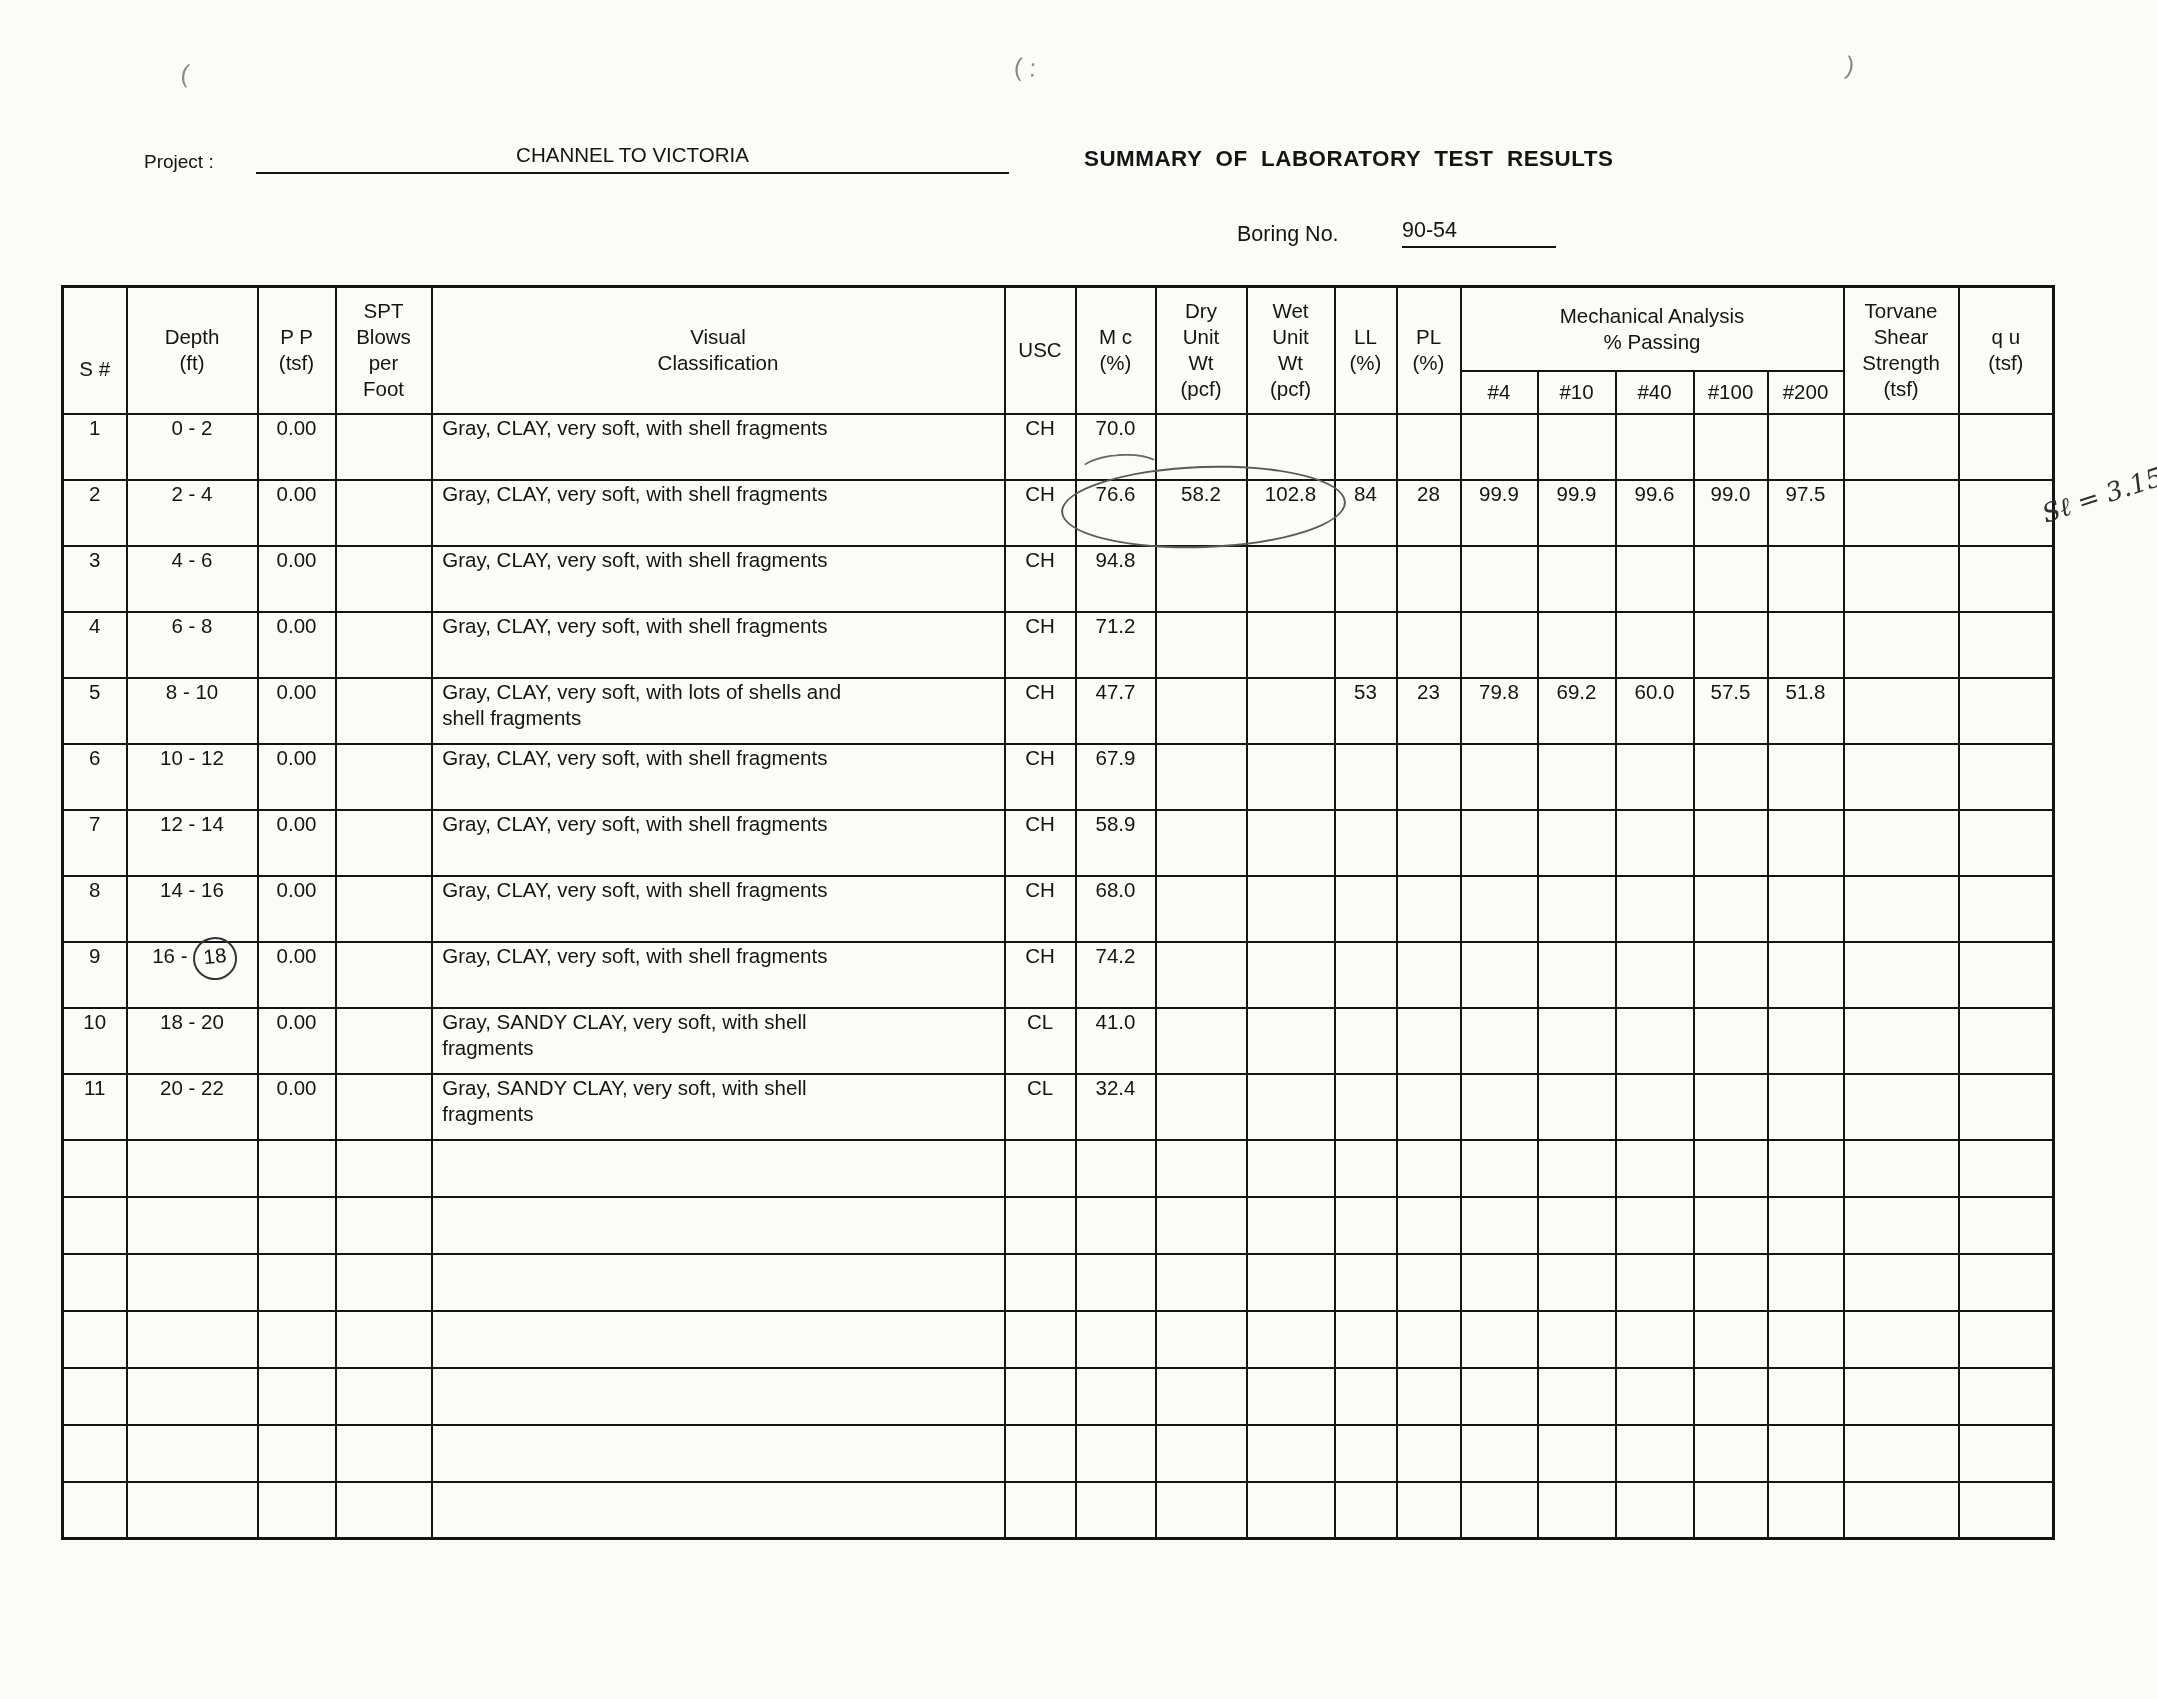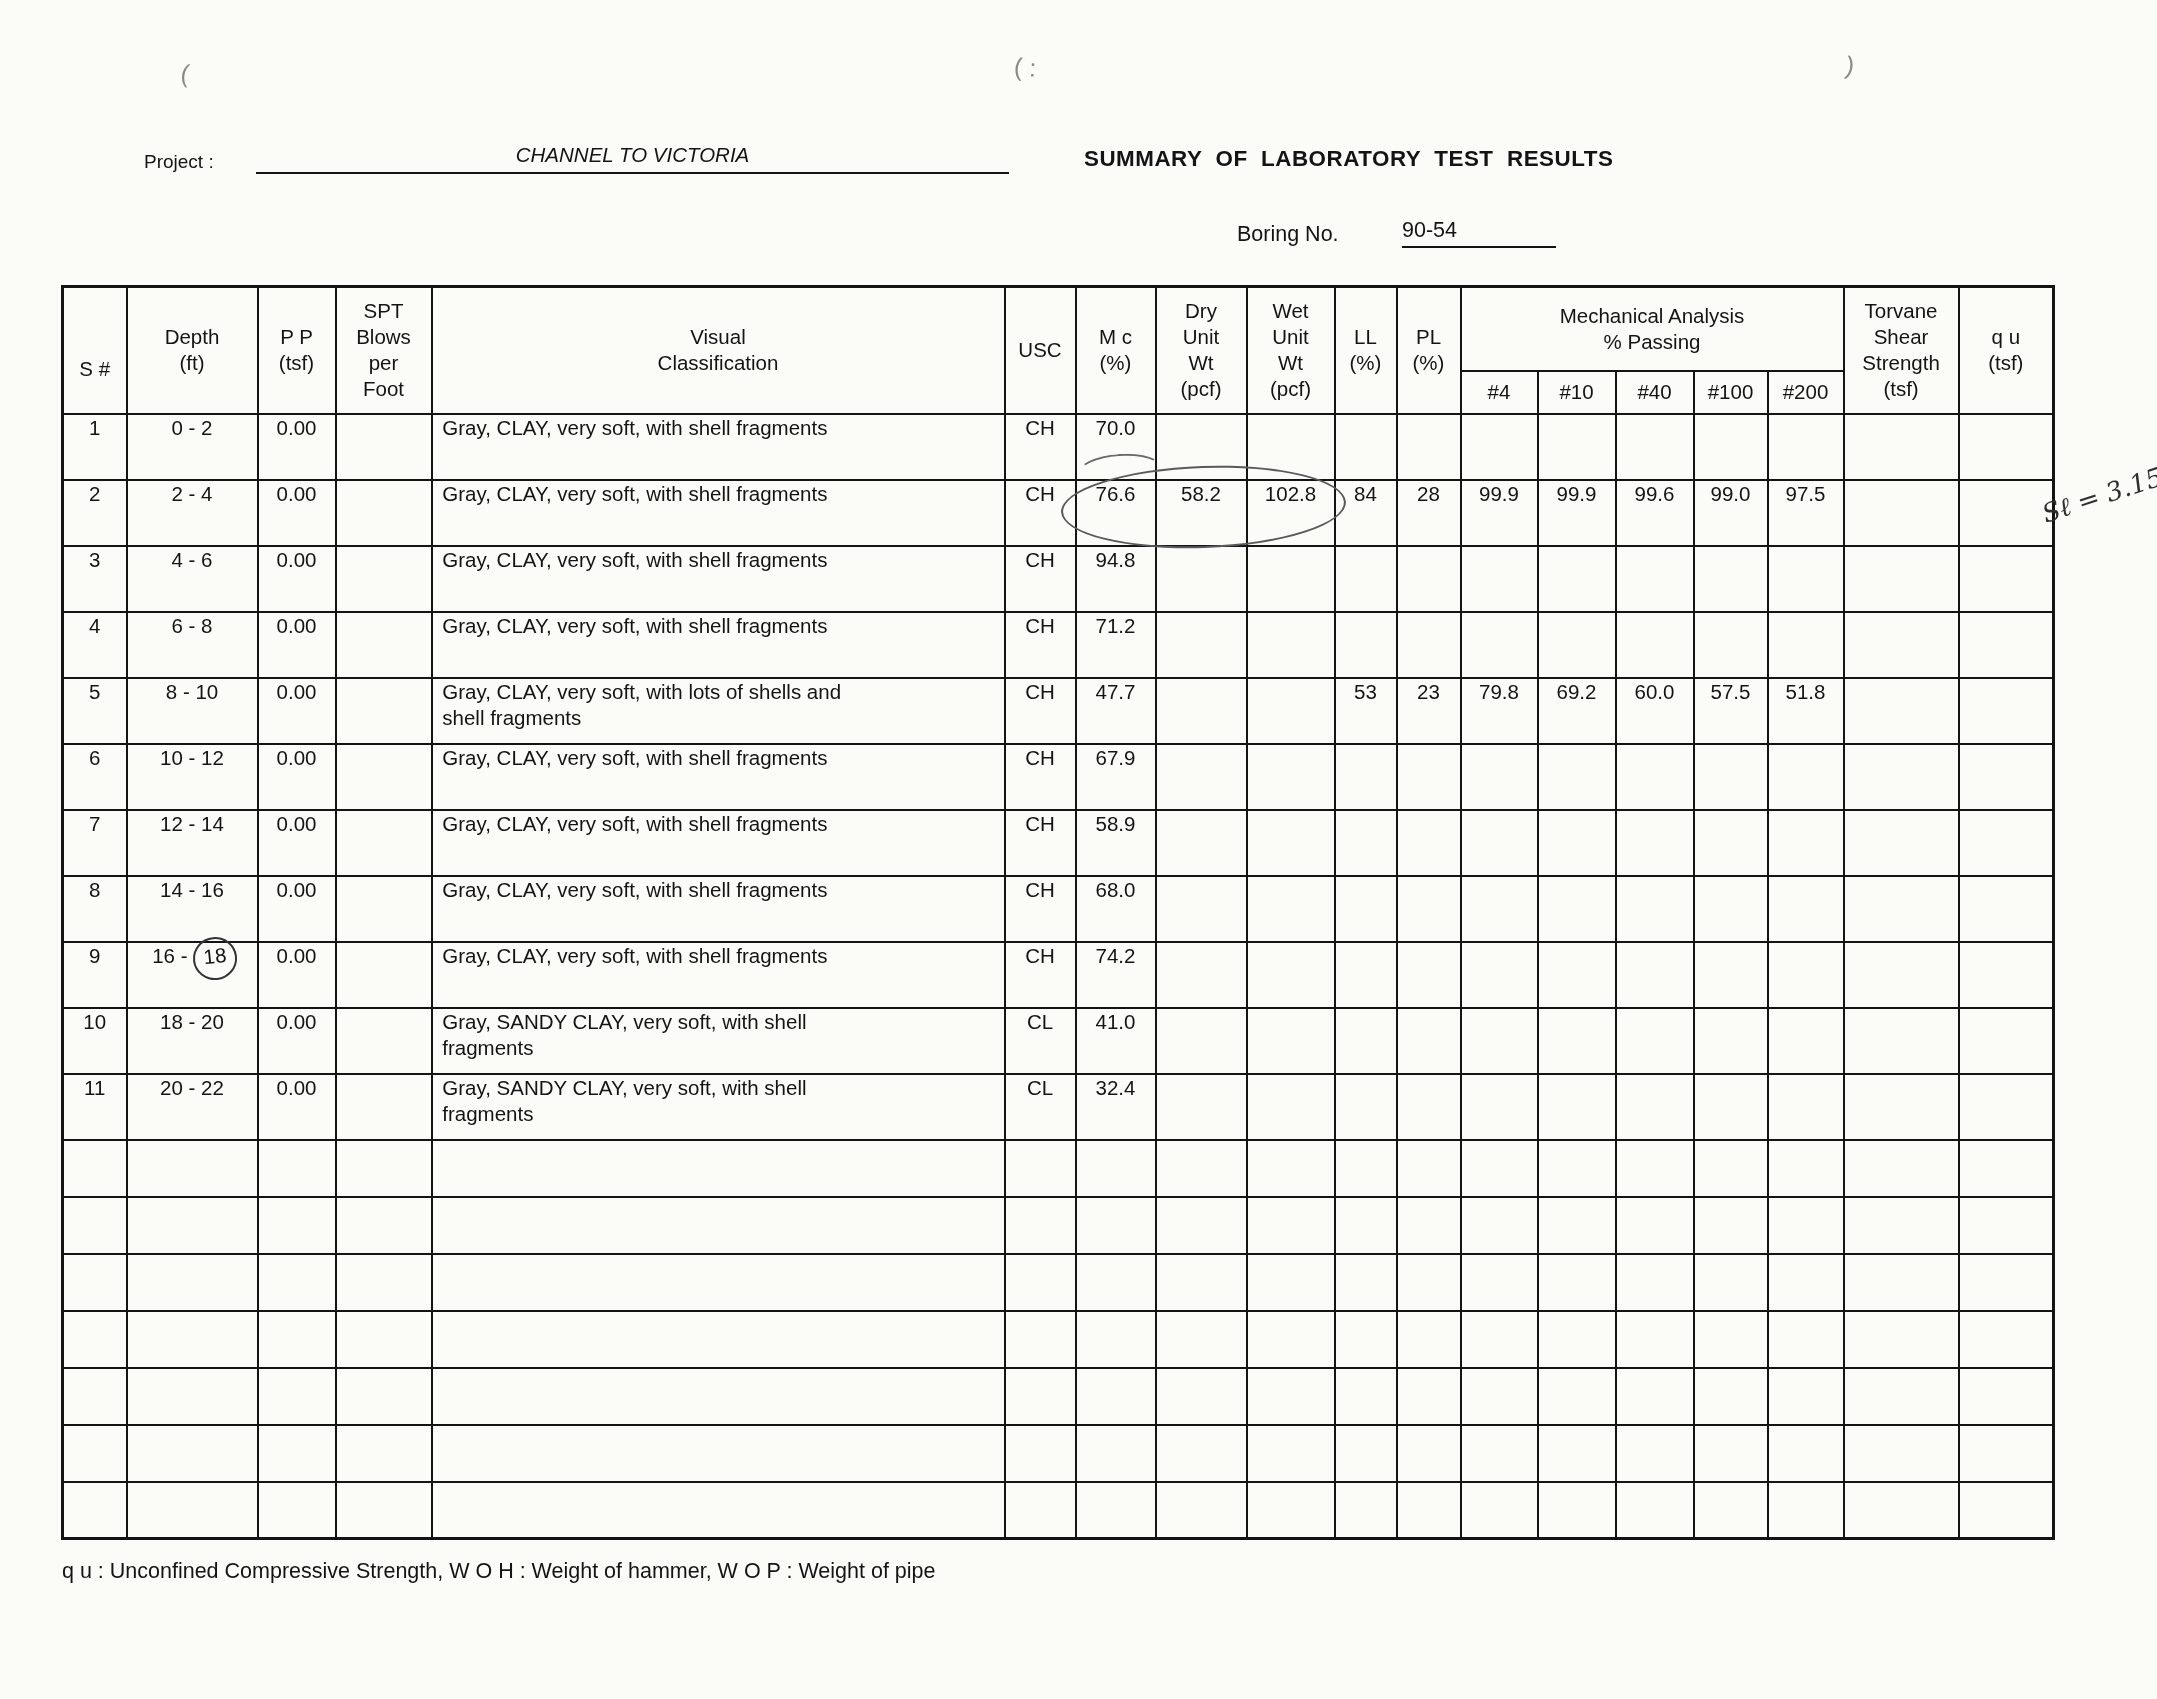--- a/index.html
+++ b/index.html
@@ -18,21 +18,21 @@
   .scan-mark { position:absolute; color:#8a8a86; font-size:25px; transform:rotate(8deg); }
   .scan-mark.m1 { left:181px; top:59px; }
   .scan-mark.m2 { left:1014px; top:53px; transform:rotate(4deg); }
   .scan-mark.m3 { left:1846px; top:51px; transform:rotate(10deg); }
 
   
   .project-label { position:absolute; left:144px; top:151px; font-size:19px; }
   .project-lines { position:absolute; left:256px; top:141px; width:753px; }
   .project-line {
     text-align:center; font-size:20.5px; padding-bottom:3px;
-    border-bottom:2.9px solid #141414; height:33px; line-height:27px;font-style:italic;
+    border-bottom:2.9px solid #141414; height:33px; line-height:27px;
   }
   .doc-title {
     position:absolute; left:1084px; top:146px;
     font-size:22.4px; font-weight:bold; letter-spacing:0.5px; word-spacing:6.8px;
   }
   .boring-label { position:absolute; left:1237px; top:222px; font-size:21.5px; }
   .boring-value {
     position:absolute; left:1402px; top:218px; width:154px;
     text-align:left; font-size:21.5px; padding-bottom:2.9px;
     border-bottom:2.9px solid #141414;
@@ -559,17 +559,16 @@
           <td></td>
         </tr>
       </tbody>
   </table>
 
   <div class="ellipse-annotation"></div>
   <div class="arc-annotation"></div>
   <div class="handwriting">Sℓ = 3.15</div>
 
   <div class="footnotes">
-    <div>q u : Unconfined Compressive Strength, W O H : Weight of hammer, W O P : Weight of pipe</div>
   </div>
 
 </div>
 
 
 </body></html>

